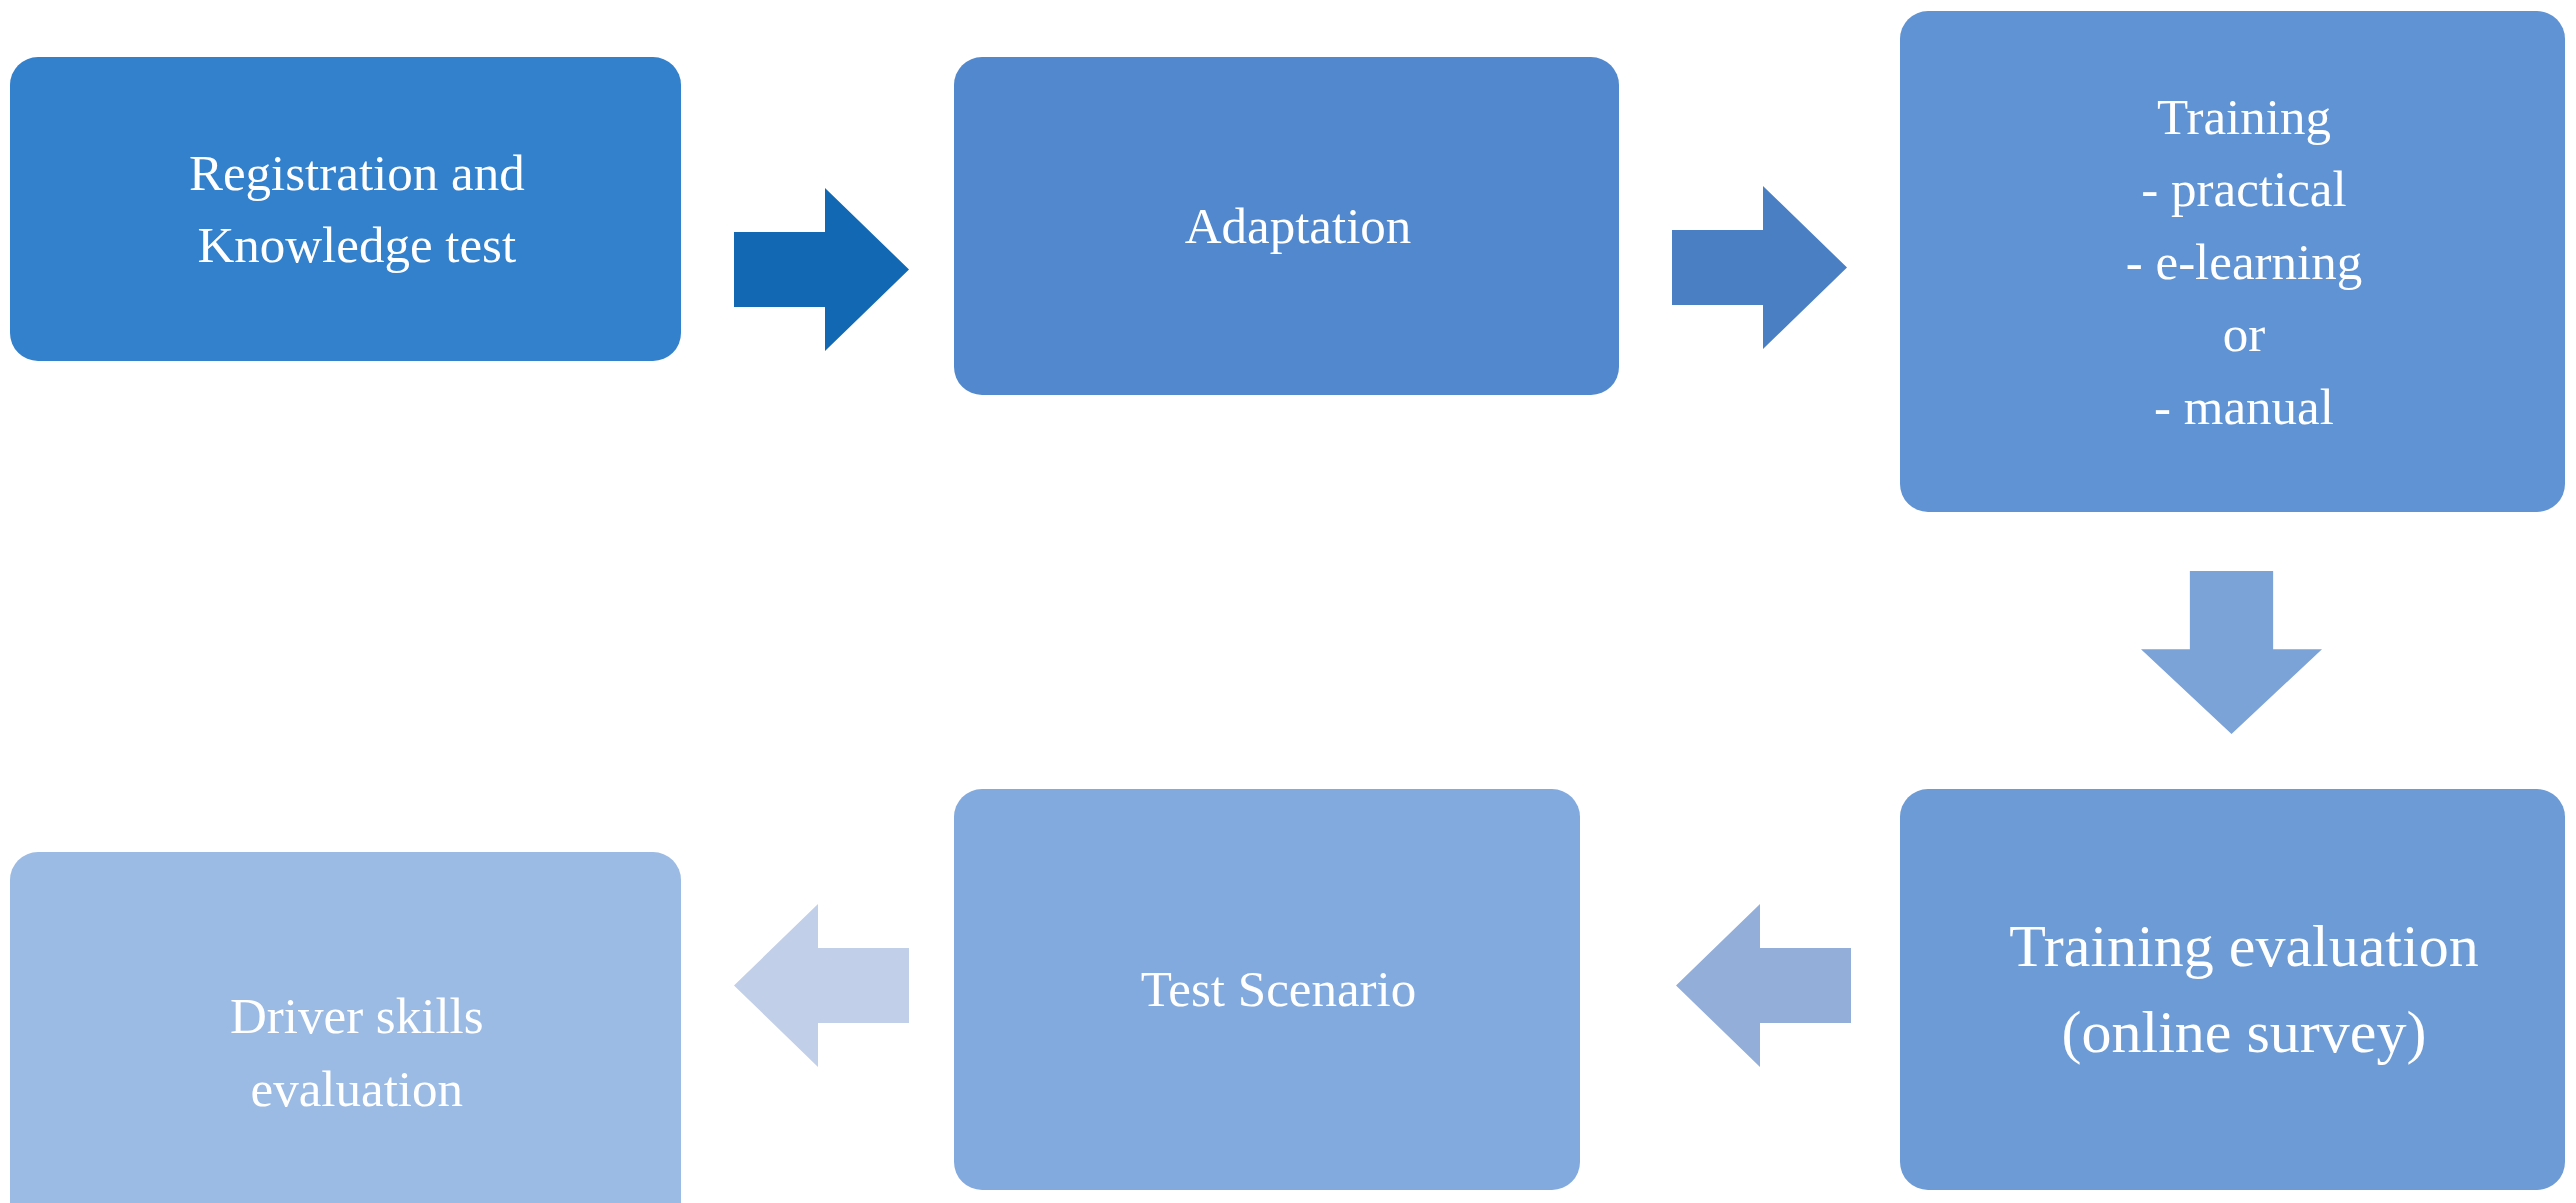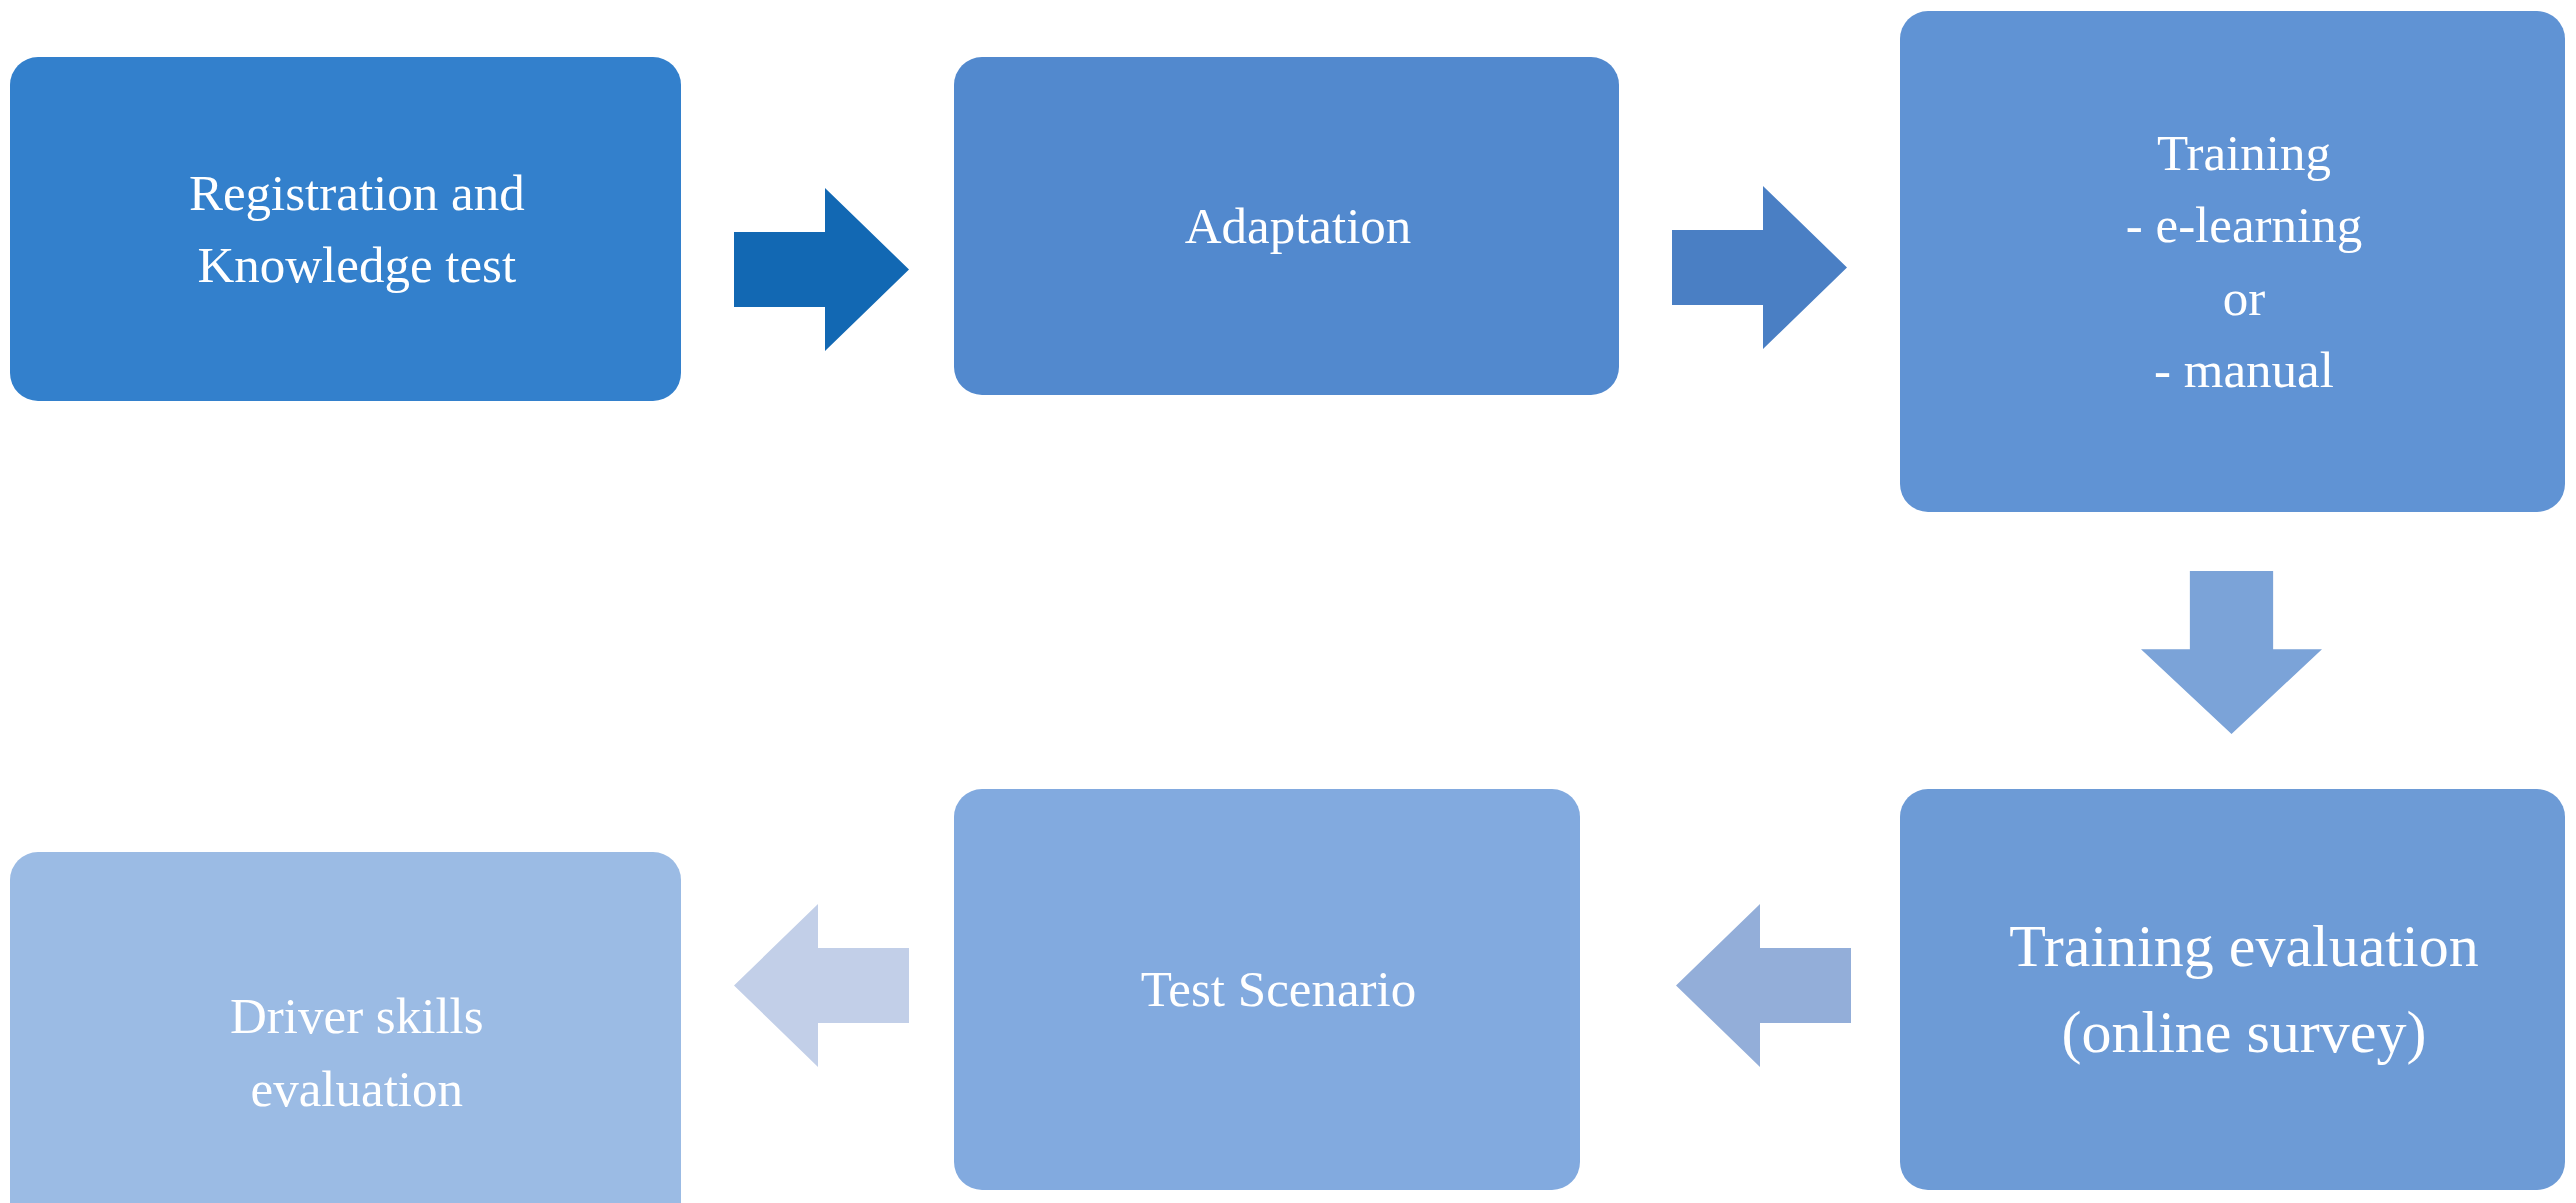--- a/index.html
+++ b/index.html
@@ -46,29 +46,30 @@
   .arrow svg {
     display: block;
     width: 100%;
     height: 100%;
   }
 </style>
 </head>
 <body>
 
 <div id="canvas" style="background: rgb(255, 255, 255);">
-    <div class="node" style="left: 9.8px; top: 57px; width: 671px; height: 344px; background: rgb(51, 128, 204); font-size: 51px;">
+    <div class="node" style="left: 9.8px; top: 57px; width: 671px; height: 304px; background: rgb(51, 128, 204); font-size: 51px;">
       <span class="line">Registration and</span>
       <span class="line">Knowledge test</span>
     </div>
     <div class="node" style="left: 954px; top: 57px; width: 665px; height: 338px; background: rgb(82, 137, 206); font-size: 51px;">
       <span class="line">Adaptation</span>
     </div>
     <div class="node" style="left: 1900px; top: 11.4px; width: 665px; height: 501px; background: rgb(96, 147, 212); font-size: 51px;">
       <span class="line">Training</span>
+      <span class="line">- practical</span>
       <span class="line">- e-learning</span>
       <span class="line">or</span>
       <span class="line">- manual</span>
     </div>
     <div class="node" style="left: 1900px; top: 789px; width: 665px; height: 401px; background: rgb(109, 155, 214); font-size: 60px;">
       <span class="line">Training evaluation</span>
       <span class="line">(online survey)</span>
     </div>
     <div class="node" style="left: 954px; top: 789px; width: 626px; height: 401px; background: rgb(130, 170, 223); font-size: 51px;">
       <span class="line">Test Scenario</span>

